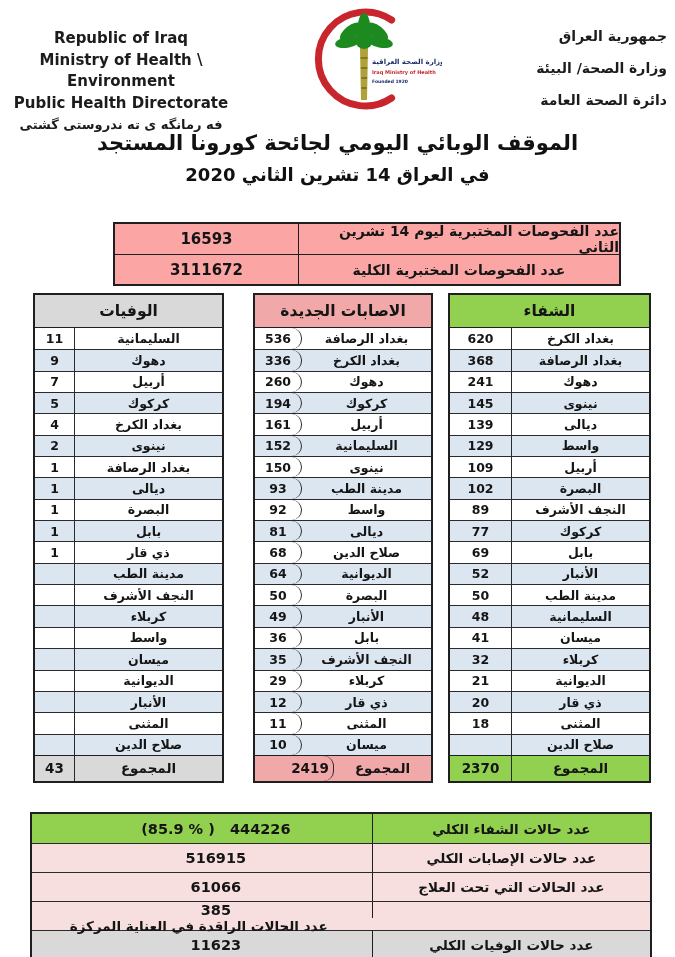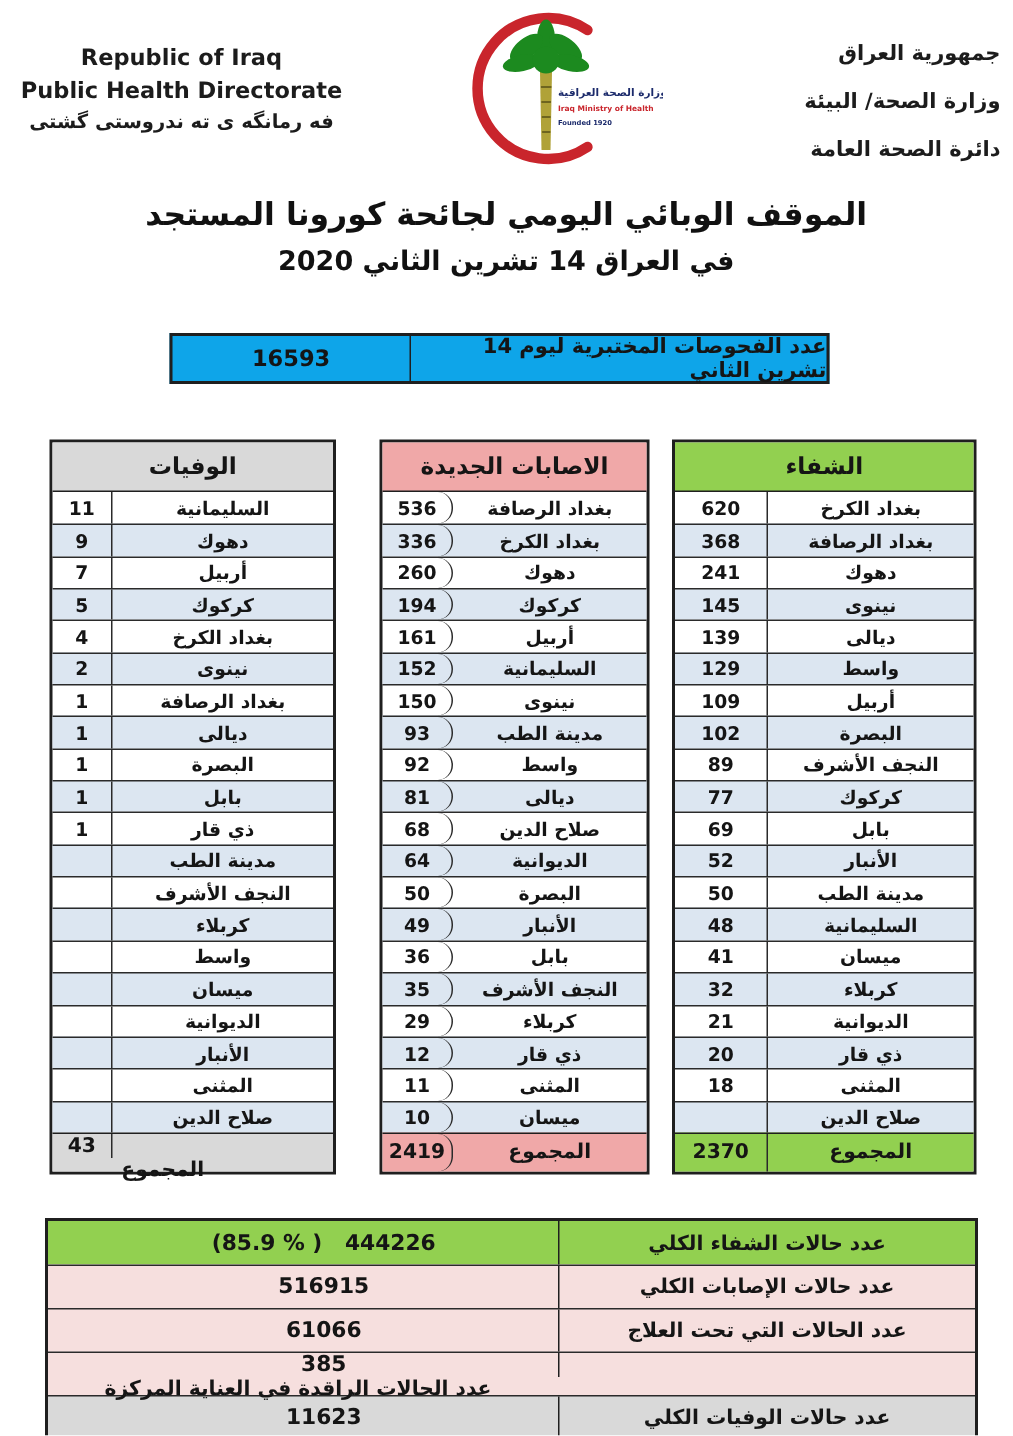--- a/index.html
+++ b/index.html
@@ -14,21 +14,21 @@
   .hdr-right { position:absolute; top:20px; right:8px; width:155px; text-align:right;
                direction:rtl; font-weight:bold; font-size:14px; line-height:32px; color:#1c1c1c; }
   .logo { position:absolute; top:2px; left:292px; width:150px; height:115px; }
 
   
   .title { position:absolute; top:131px; left:0; width:100%; text-align:center;
            font-weight:bold; font-size:21px; direction:rtl; color:#111; }
   .title .line2 { margin-top:9px; font-size:18px; }
 
   
-  .tests { position:absolute; top:222px; left:113px; width:440px; border:2px solid #1f1f1f; background:#0ea5e9; }
+  .tests { position:absolute; top:222px; left:113px; width:508px; border:2px solid #1f1f1f; background:#fca5a5; }
   .trow { display:flex; height:30px; }
   .trow + .trow { border-top:1.5px solid #1f1f1f; }
   .tcell { display:flex; align-items:center; justify-content:center; }
   .tval { width:36.5%; border-right:1.5px solid #1f1f1f; font-weight:bold; font-size:15px; }
   .tlabel { width:63.5%; direction:rtl; font-weight:bold; font-size:14px; }
 
   
   .gov { position:absolute; top:293px; border:2px solid #1f1f1f; background:#fff; }
   .gov-deaths { left:33px;  width:191px; }
   .gov-new    { left:253px; width:180px; }
@@ -55,20 +55,21 @@
   .sval { width:53%; border-right:1.5px solid #1f1f1f; font-size:14.5px; direction:ltr; white-space:pre; }
   .slabel { width:47%; direction:rtl; font-size:13.5px; }
 </style>
 </head>
 <body>
 
 <div class="page">
 
   <div class="hdr-left">
     <div>Republic of Iraq</div>
+    <div>Ministry of Health \ Environment</div>
     <div>Public Health Directorate</div>
     <div class="kurdish">فه رمانگه ی ته ندروستی گشتی</div>
   </div>
 
   <div class="logo">
     <svg viewBox="0 0 150 115" width="150" height="115">
       <path d="M 99.6 18 A 47 47 0 1 0 99.6 96" fill="none" stroke="#c9252c" stroke-width="7" stroke-linecap="round"></path>
       <g>
         <polygon points="68,46 76,46 75,98 69,98" fill="#b0a238"></polygon>
         <line x1="68.6" y1="56" x2="75.6" y2="56" stroke="#6e651f" stroke-width="1.4"></line>
@@ -101,20 +102,24 @@
     <div class="line2">في العراق  14  تشرين الثاني 2020</div>
   </div>
 
   <div class="tests">
 
       <div class="trow">
         <div class="tcell tval">16593</div>
         <div class="tcell tlabel">عدد الفحوصات المختبرية  ليوم 14 تشرين الثاني</div>
       </div>
 
+      <div class="trow">
+        <div class="tcell tval">3111672</div>
+        <div class="tcell tlabel">عدد الفحوصات المختبرية الكلية</div>
+      </div>
     </div>
 
   <div class="gov gov-deaths">
     <div class="ghead" style="background: rgb(217, 217, 217);">الوفيات</div>
     <div>
 
         <div class="grow">
           <div class="gcell gval">11</div>
           <div class="gcell gname">السليمانية</div>
         </div>
@@ -207,21 +212,21 @@
         <div class="grow">
           <div class="gcell gval"></div>
           <div class="gcell gname">المثنى</div>
         </div>
 
         <div class="grow alt">
           <div class="gcell gval"></div>
           <div class="gcell gname">صلاح الدين</div>
         </div>
       </div>
-    <div class="grow gtotal" style="background: rgb(217, 217, 217); flex-direction: column;">
+    <div class="grow gtotal" style="background: rgb(217, 217, 217);">
       <div class="gcell gval">43</div>
       <div class="gcell gname">المجموع</div>
     </div>
   </div>
 
   <div class="gov gov-new">
     <div class="ghead" style="background: rgb(240, 168, 168);">الاصابات الجديدة</div>
     <div>
 
         <div class="grow">
@@ -317,21 +322,21 @@
         <div class="grow">
           <div class="gcell gval">11</div>
           <div class="gcell gname">المثنى</div>
         </div>
 
         <div class="grow alt">
           <div class="gcell gval">10</div>
           <div class="gcell gname">ميسان</div>
         </div>
       </div>
-    <div class="grow gtotal" style="background: rgb(240, 168, 168);">
+    <div class="grow gtotal" style="background: rgb(240, 168, 168); padding-left: 32px;">
       <div class="gcell gval">2419</div>
       <div class="gcell gname">المجموع</div>
     </div>
   </div>
 
   <div class="gov gov-rec">
     <div class="ghead" style="background: rgb(146, 208, 80);">الشفاء</div>
     <div>
 
         <div class="grow">

